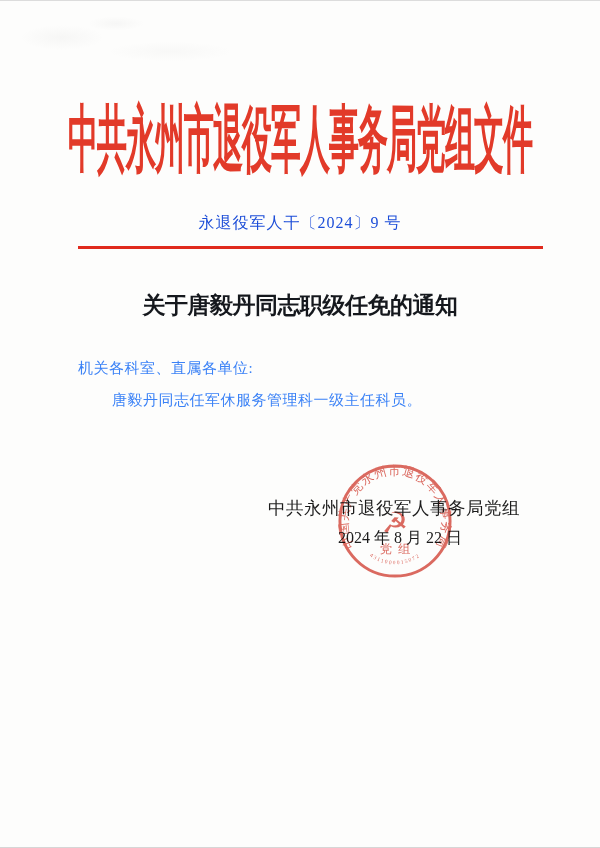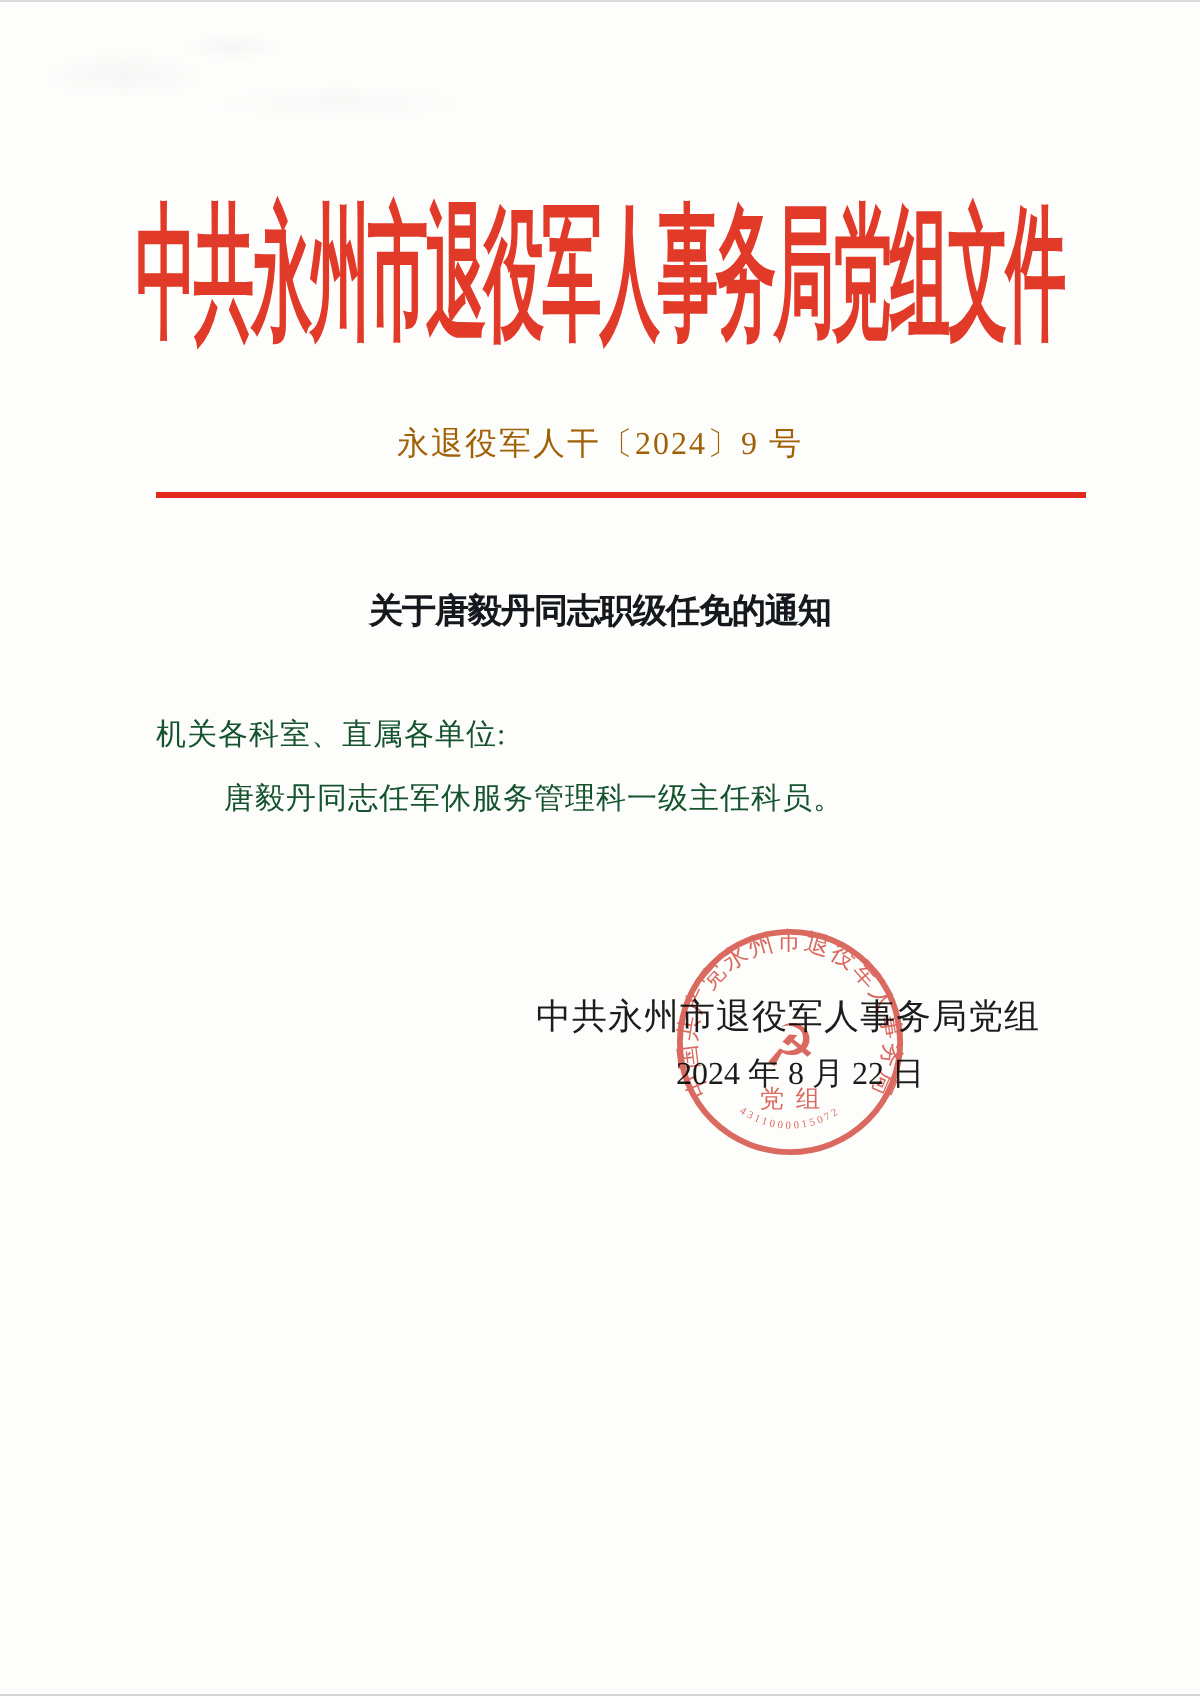--- a/index.html
+++ b/index.html
@@ -29,40 +29,40 @@
     color:#e23a29;
     transform:scaleY(2.43);
     transform-origin:50% 0;
     white-space:nowrap;
   }
   .doc-number{
     position:absolute;top:213px;left:0;width:600px;
     text-align:center;
     font-size:16px;line-height:20px;
     letter-spacing:1px;
-    color:#a16207;
+    color:#1d4ed8;
   }
   .divider{
     position:absolute;top:246px;left:78px;
     width:465px;height:3px;
     background:#e02a1d;
   }
   .notice-title{
     position:absolute;top:292px;left:0;width:600px;
     text-align:center;
-    font-size:17px;line-height:28px;font-weight:bold;
+    font-size:23px;line-height:28px;font-weight:bold;
     letter-spacing:-0.5px;
     color:#15181d;
     margin:0;
   }
   .body-text{
     position:absolute;top:352px;left:78px;right:58px;
     font-size:15px;line-height:32px;
     letter-spacing:0.5px;
-    color:#14532d;
+    color:#3b82f6;
   }
   .body-text p{margin:0;}
   .body-text p.indent{text-indent:34px;}
   .sig-org{
     position:absolute;top:497px;right:80px;
     font-size:17.5px;line-height:22px;
     letter-spacing:0.5px;
     color:#1c1c1c;
     white-space:nowrap;
     margin-left:35px;

